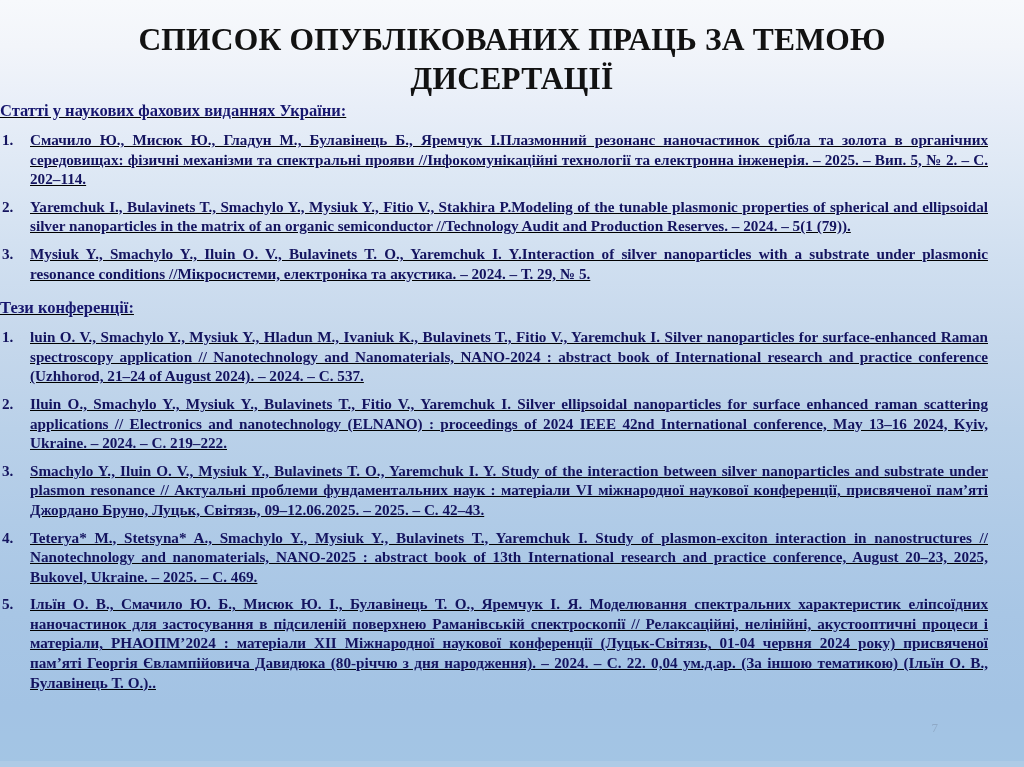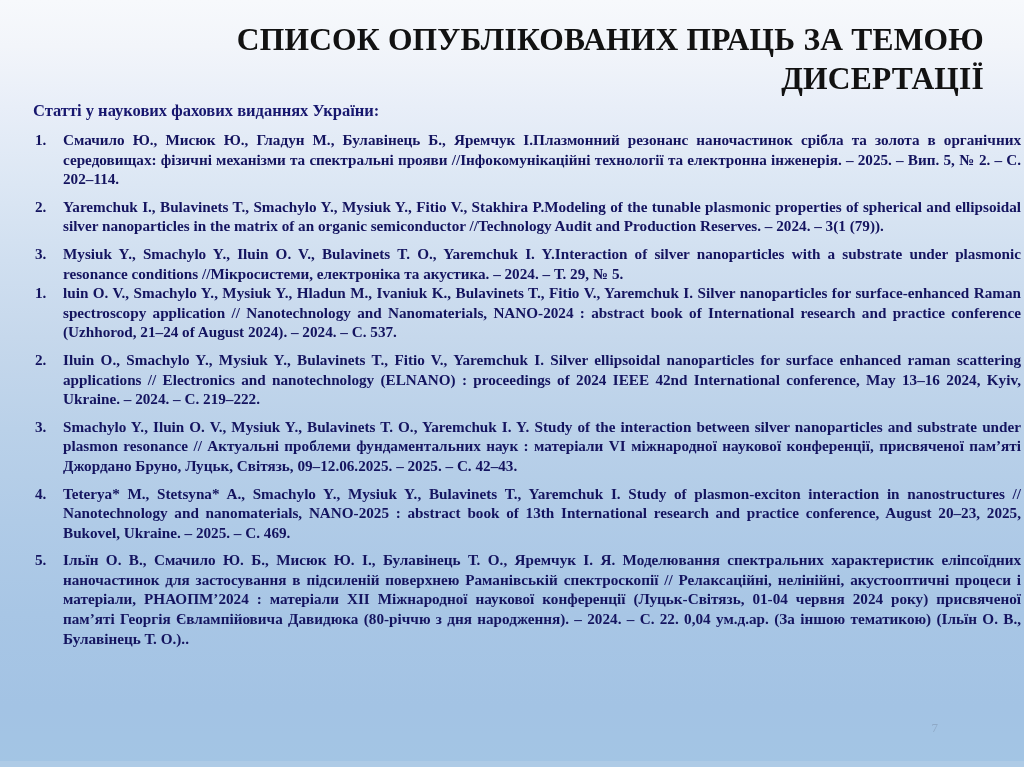--- a/index.html
+++ b/index.html
@@ -43,35 +43,36 @@
     bottom: 0;
     height: 6px;
     background: #aecbe6;
   }
 
   #title {
     position: absolute;
     top: 20px;
     left: 40px;
     width: 944px;
-    text-align: right;
+    text-align: center;
     font-family: "Liberation Serif", "DejaVu Serif", serif;
     font-weight: bold;
     font-size: 31.5px;
     line-height: 39px;
     letter-spacing: 0.2px;
     color: #121212;
     white-space: pre-line;
   }
 
   #content {
     position: absolute;
     top: 100px;
-    left: 33px;
+    left: 0;
     width: 988px;
+    text-decoration: underline;
   }
 
   .section-heading {
     font-family: "Liberation Serif", "DejaVu Serif", serif;
     font-weight: bold;
     font-size: 16.5px;
     line-height: 21px;
     color: #17176e;
     margin: 0 0 9px 0;
   }
@@ -140,30 +141,31 @@
     <div class="section-block">
       <div class="section-heading">Статті у наукових фахових виданнях України:</div>
 
       <ol class="ref-list">
         <li>
           <span class="marker">1.</span>
           <span class="ref-text">Смачило Ю., Мисюк Ю., Гладун М., Булавінець Б., Яремчук І.Плазмонний резонанс наночастинок срібла та золота в органічних середовищах: фізичні механізми та спектральні прояви //Інфокомунікаційні технології та електронна інженерія. – 2025. – Вип. 5, № 2. – С. 202–114.</span>
         </li>
         <li>
           <span class="marker">2.</span>
-          <span class="ref-text">Yaremchuk I., Bulavinets T., Smachylo Y., Mysiuk Y., Fitio V., Stakhira P.Modeling of the tunable plasmonic properties of spherical and ellipsoidal silver nanoparticles in the matrix of an organic semiconductor //Technology Audit and Production Reserves. – 2024. – 3(1 (79)).</span>
+          <span class="ref-text">Yaremchuk I., Bulavinets T., Smachylo Y., Mysiuk Y., Fitio V., Stakhira P.Modeling of the tunable plasmonic properties of spherical and ellipsoidal silver nanoparticles in the matrix of an organic semiconductor //Technology Audit and Production Reserves. – 2024. – 5(1 (79)).</span>
         </li>
         <li>
           <span class="marker">3.</span>
           <span class="ref-text">Mysiuk Y., Smachylo Y., Iluin O. V., Bulavinets T. O., Yaremchuk I. Y.Interaction of silver nanoparticles with a substrate under plasmonic resonance conditions //Мікросистеми, електроніка та акустика. – 2024. – Т. 29, № 5.</span>
         </li>
       </ol>
     </div>
 
     <div class="section-block">
+      <div class="section-heading second">Тези конференції:</div>
 
       <ol class="ref-list">
         <li>
           <span class="marker">1.</span>
           <span class="ref-text">luin O. V., Smachylo Y., Mysiuk Y., Hladun M., Ivaniuk K., Bulavinets T., Fitio V., Yaremchuk I. Silver nanoparticles for surface-enhanced Raman spectroscopy application // Nanotechnology and Nanomaterials, NANO-2024 : abstract book of International research and practice conference (Uzhhorod, 21–24 of August 2024). – 2024. – C. 537.</span>
         </li>
         <li>
           <span class="marker">2.</span>
           <span class="ref-text">Iluin O., Smachylo Y., Mysiuk Y., Bulavinets T., Fitio V., Yaremchuk I. Silver ellipsoidal nanoparticles for surface enhanced raman scattering applications // Electronics and nanotechnology (ELNANO) : proceedings of 2024 IEEE 42nd International conference, May 13–16 2024, Kyiv, Ukraine. – 2024. – C. 219–222.</span>
         </li>

